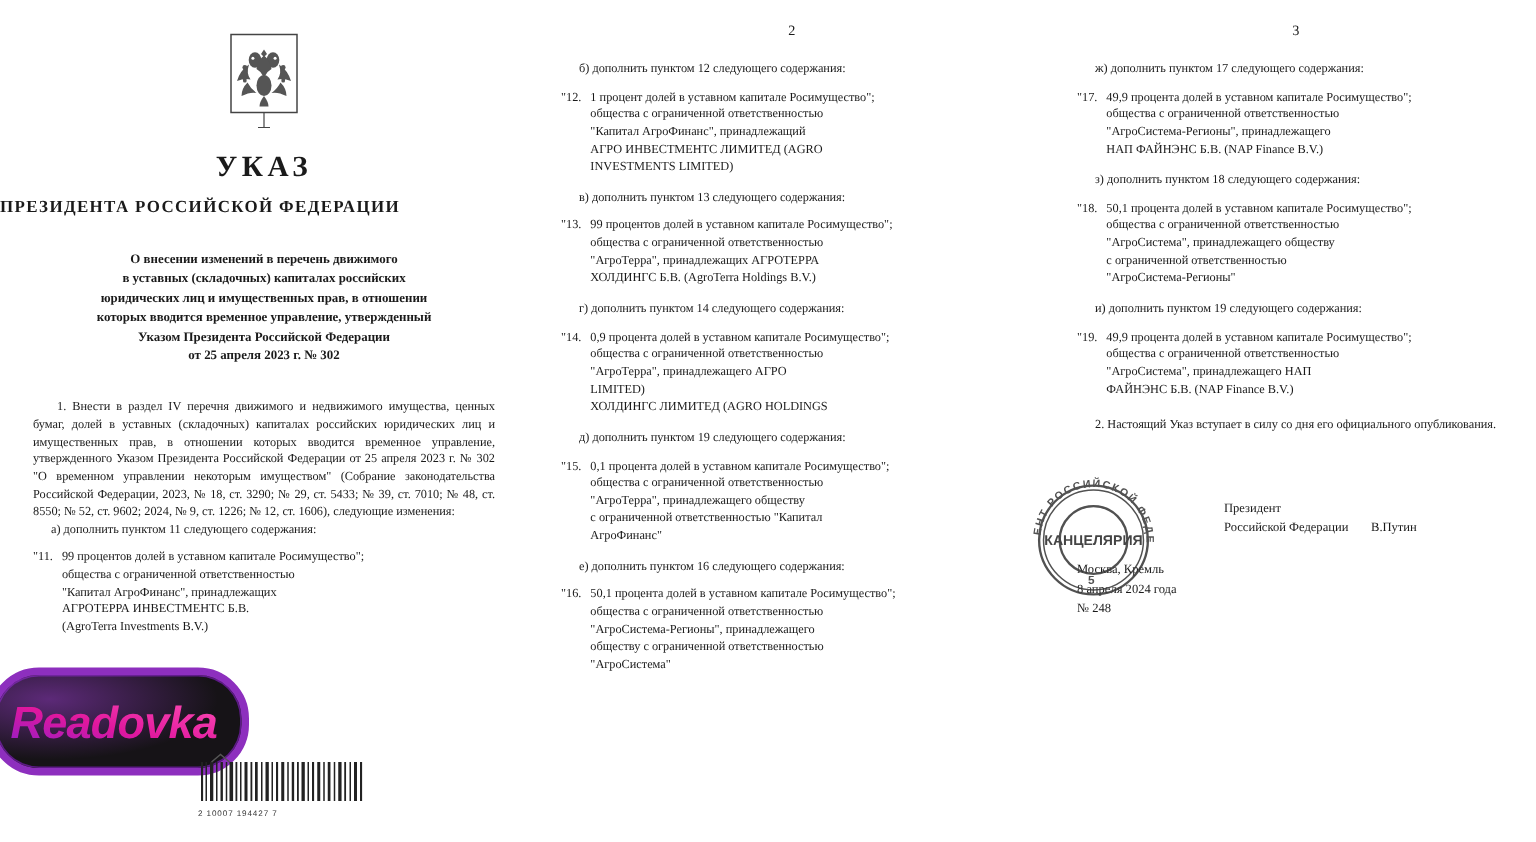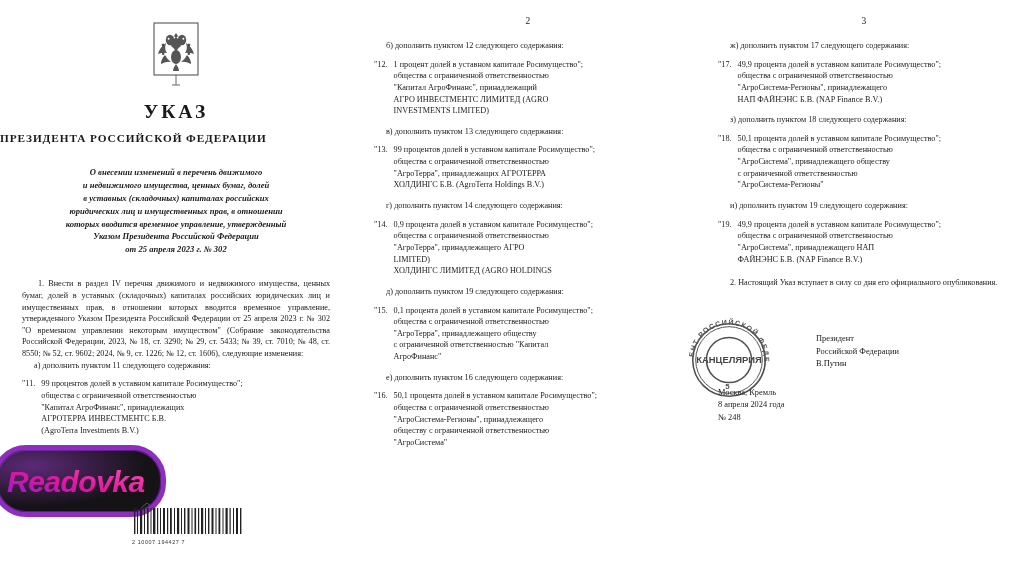--- a/index.html
+++ b/index.html
@@ -18,21 +18,21 @@
   
   .emblem-wrap{display:flex;justify-content:center;margin-top:22px;}
   .emblem{width:46px;height:72px;}
 
   .ukaz{text-align:center;font-size:19.5px;font-weight:bold;letter-spacing:3px;
         margin-top:7px;}
   .prez{text-align:left;font-size:11.3px;font-weight:bold;letter-spacing:.9px;
         margin-top:9px;}
 
   .doctitle{margin:22px 26px 0 26px;text-align:center;font-size:8.6px;
-            font-weight:bold;line-height:1.5;font-style:italic;}
+            font-weight:bold;line-height:1.5;}
   .doctitle div{white-space:nowrap;}
 
   .body1{margin:22px 22px 0 22px;font-size:8.2px;line-height:1.42;
          text-align:justify;}
   .body1 p{margin:0;}
   .ind{text-indent:16px;}
 
   
   .clause-lead{font-size:8.2px;line-height:1.42;margin:9px 0 0 0;text-indent:12px;}
   .clause{display:flex;margin-top:7px;font-size:8.2px;line-height:1.42;}
@@ -43,21 +43,21 @@
 
   .c2body{margin:14px 22px 3px 22px;}
   .c3body{margin:14px 18px 0 14px;}
 
   .tail{font-size:8.2px;line-height:1.42;margin-top:12px;text-align:justify;
         text-indent:12px;}
 
   
   .sigblock{position:relative;margin-top:44px;font-size:8.4px;line-height:1.5;}
   .sigline1{margin-left:98px;}
-  .sigline2{display:flex;margin-left:98px;flex-direction:column;}
+  .sigline2{display:flex;margin-left:98px;}
   .sigline2 .l{width:98px;}
   .datelines{margin-top:16px;font-size:8.4px;line-height:1.52;}
 
   .stamp{position:absolute;left:-38px;top:-22px;width:98px;height:98px;
          opacity:.88;}
 
   
   .logo{position:absolute;left:-8px;top:445px;width:164px;height:62px;
         border-radius:34px;background:#161317;
         border:5px solid #8d2fbe;
@@ -104,21 +104,20 @@
           <circle cx="35.8" cy="23" r="1.6"></circle>
         </g>
       </svg>
     </div>
 
     <div class="ukaz">УКАЗ</div>
     <div class="prez">ПРЕЗИДЕНТА РОССИЙСКОЙ ФЕДЕРАЦИИ</div>
 
     <div class="doctitle">
       <div>О внесении изменений в перечень движимого</div>
-      <div>и недвижимого имущества, ценных бумаг, долей</div>
       <div>в уставных (складочных) капиталах российских</div>
       <div>юридических лиц и имущественных прав, в отношении</div>
       <div>которых вводится временное управление, утвержденный</div>
       <div>Указом Президента Российской Федерации</div>
       <div>от 25 апреля 2023 г. № 302</div>
     </div>
 
     <div class="body1">
       <p class="ind">1. Внести в раздел IV перечня движимого и недвижимого имущества, ценных бумаг, долей в уставных (складочных) капиталах российских юридических лиц и имущественных прав, в отношении которых вводится временное управление, утвержденного Указом Президента Российской Федерации от 25 апреля 2023 г. № 302 "О временном управлении некоторым имуществом" (Собрание законодательства Российской Федерации, 2023, № 18, ст. 3290; № 29, ст. 5433; № 39, ст. 7010; № 48, ст. 8550; № 52, ст. 9602; 2024, № 9, ст. 1226; № 12, ст. 1606), следующие изменения:</p>
       <p class="clause-lead">а) дополнить пунктом 11 следующего содержания:</p>

